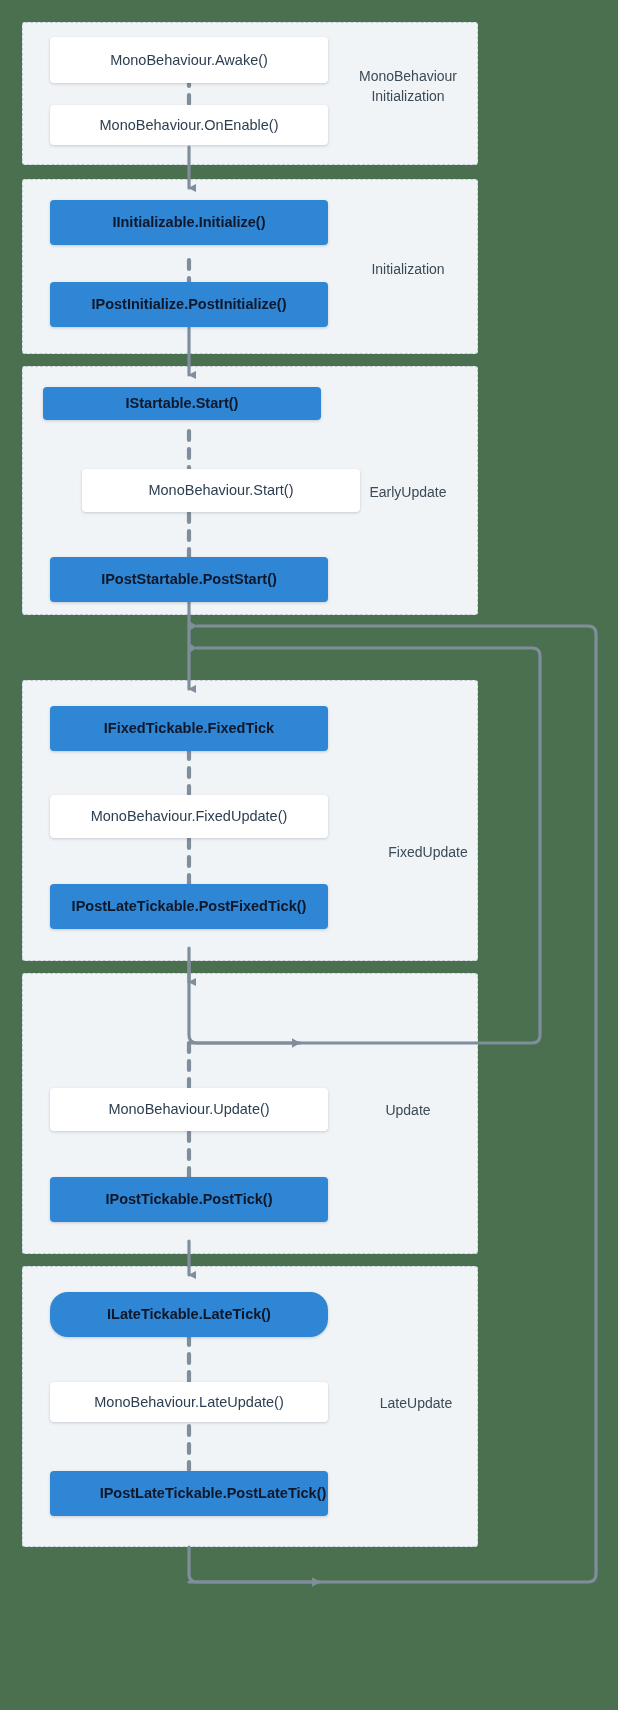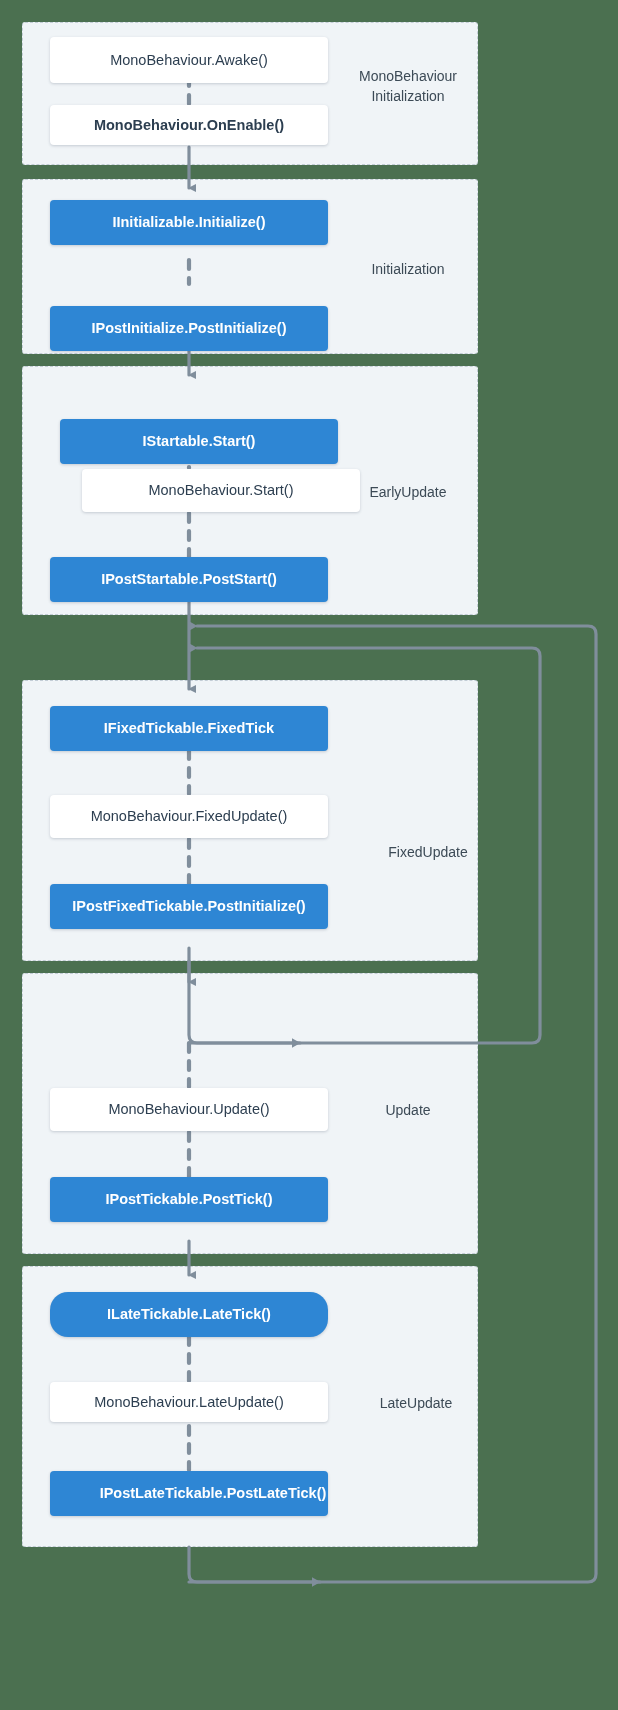--- a/index.html
+++ b/index.html
@@ -39,21 +39,21 @@
     box-shadow: 0 1px 3px rgba(40,60,80,0.22);
   }
   .node.mono {
     background: #ffffff;
     color: #2c3e50;
     font-size: 14.5px;
     font-weight: 400;
   }
   .node.iface {
     background: #2e86d4;
-    color: #ffffff;
+    color: #0f172a;
     font-size: 14.5px;
     font-weight: bold;
   }
   .grouplabel {
     position: absolute;
     color: #3c4a56;
     font-size: 14px;
     text-align: center;
     line-height: 1.45;
     white-space: pre-line;
@@ -128,36 +128,36 @@
     <path class="solid-link" d="M189,1547 L189,1574 Q189,1582 197,1582 L588,1582 Q596,1582 596,1574 L596,634 Q596,626 588,626 L197,626" marker-end="url(#arrow-left)"></path>
     <path class="solid-link" d="M541,1105 L541,1128" marker-end="url(#arrow-down)" style="display:none"></path>
 
     <path class="solid-link" d="M189,961 L189,1035 Q189,1043 197,1043 L532,1043 Q540,1043 540,1035 L540,656 Q540,648 532,648 L197,648" marker-end="url(#arrow-left)"></path>
 
     <path class="solid-link" d="M189,1582 L320,1582" marker-end="url(#arrow-right)"></path>
     <path class="solid-link" d="M189,1043 L300,1043" marker-end="url(#arrow-right)"></path>
   </svg>
 
   <div class="node mono" style="left:50px; top:37px; width:278px; height:46px;">MonoBehaviour.Awake()</div>
-  <div class="node mono" style="left:50px; top:105px; width:278px; height:40px;font-weight:bold;">MonoBehaviour.OnEnable()</div>
+  <div class="node mono" style="left:50px; top:105px; width:278px; height:40px;">MonoBehaviour.OnEnable()</div>
   <div class="grouplabel" style="left:338px; top:66px; width:140px;">MonoBehaviour
 Initialization</div>
 
   <div class="node iface" style="left:50px; top:200px; width:278px; height:45px;">IInitializable.Initialize()</div>
-  <div class="node iface" style="left:50px; top:282px; width:278px; height:45px;margin-top:24px;">IPostInitialize.PostInitialize()</div>
+  <div class="node iface" style="left:50px; top:282px; width:278px; height:45px;">IPostInitialize.PostInitialize()</div>
   <div class="grouplabel" style="left:338px; top:259px; width:140px;">Initialization</div>
 
-  <div class="node iface" style="left:60px; top:387px; width:278px; height:45px;margin-top:32px;">IStartable.Start()</div>
+  <div class="node iface" style="left:43px; top:387px; width:278px; height:33px;">IStartable.Start()</div>
   <div class="node mono" style="left:50px; top:469px; width:278px; height:43px;margin-left:32px;">MonoBehaviour.Start()</div>
   <div class="node iface" style="left:50px; top:557px; width:278px; height:45px;">IPostStartable.PostStart()</div>
   <div class="grouplabel" style="left:338px; top:482px; width:140px;">EarlyUpdate</div>
 
   <div class="node iface" style="left:50px; top:706px; width:278px; height:45px;">IFixedTickable.FixedTick</div>
   <div class="node mono" style="left:50px; top:795px; width:278px; height:43px;">MonoBehaviour.FixedUpdate()</div>
-  <div class="node iface" style="left:50px; top:884px; width:278px; height:45px;">IPostFixedTickable.PostInitialize()</div>
+  <div class="node iface" style="left:50px; top:884px; width:278px; height:45px;">IPostLateTickable.PostFixedTick()</div>
   <div class="grouplabel" style="left:358px; top:808px; width:140px;margin-top:34px;">FixedUpdate</div>
 
   <div class="node iface" style="left:50px; top:1177px; width:278px; height:45px;">IPostTickable.PostTick()</div>
   <div class="node mono" style="left:50px; top:1088px; width:278px; height:43px;">MonoBehaviour.Update()</div>
   <div class="grouplabel" style="left:338px; top:1100px; width:140px;">Update</div>
 
   <div class="node iface" style="left:50px; top:1292px; width:278px; height:45px;border-radius:18px;">ILateTickable.LateTick()</div>
   <div class="node mono" style="left:50px; top:1382px; width:278px; height:40px;">MonoBehaviour.LateUpdate()</div>
   <div class="node iface" style="left:50px; top:1471px; width:278px; height:45px;padding-left:48px;">IPostLateTickable.PostLateTick()</div>
   <div class="grouplabel" style="left:346px; top:1393px; width:140px;">LateUpdate</div>

